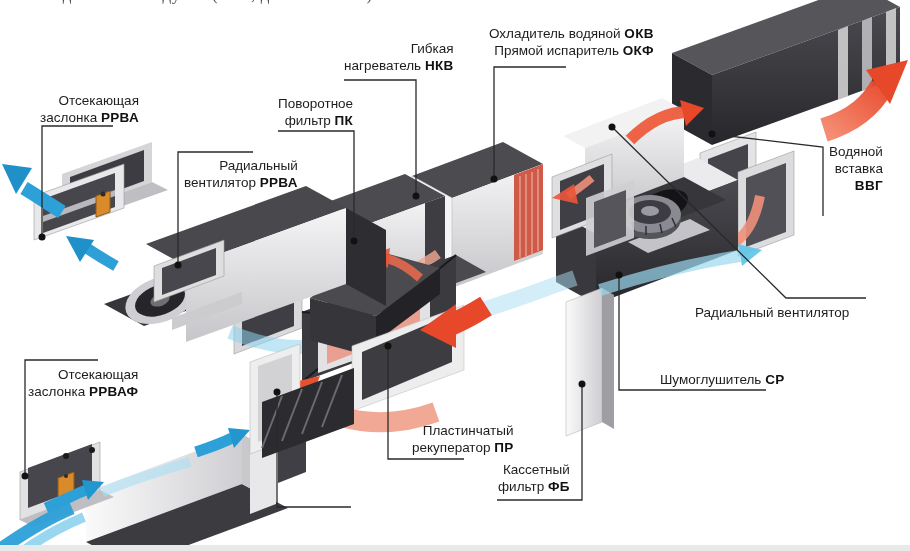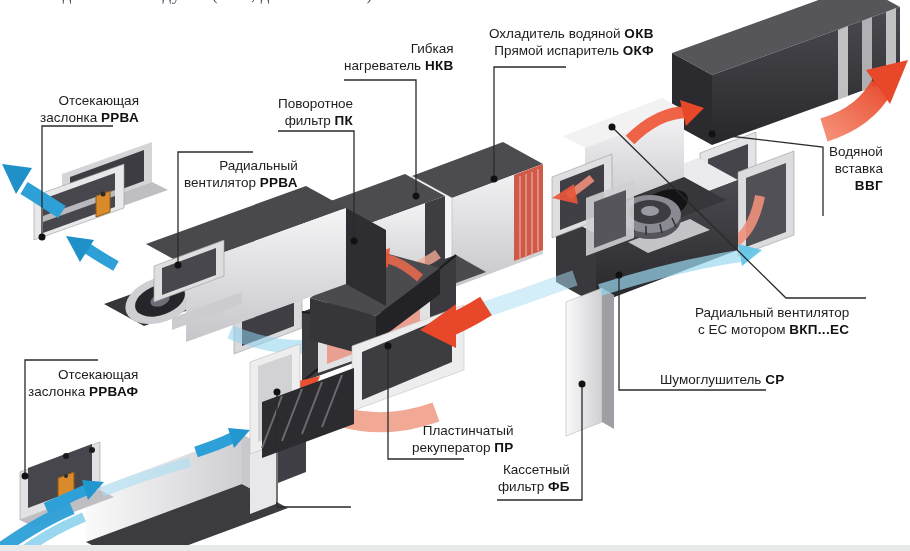--- a/index.html
+++ b/index.html
@@ -304,21 +304,20 @@
   </div>
 
   <div class="lbl" style="left:829px;top:143px">
     <div><span>Водяной</span><b></b></div>
     <div><span>вставка</span><b></b></div>
     <div><span></span><b>ВВГ</b></div>
   </div>
 
   <div class="lbl" style="left:695px;top:304px">
     <div><span>Радиальный вентилятор</span><b></b></div>
-    <div><span>с ЕС мотором </span><b>ВКП...ЕС</b></div>
   </div>
 
   <div class="lbl" style="left:660px;top:371px">
     <div><span>Шумоглушитель </span><b>СР</b></div>
   </div>
 
   <div class="lbl" style="left:28px;top:366px">
     <div><span>Отсекающая</span><b></b></div>
     <div><span>заслонка </span><b>РРВАФ</b></div>
   </div>

